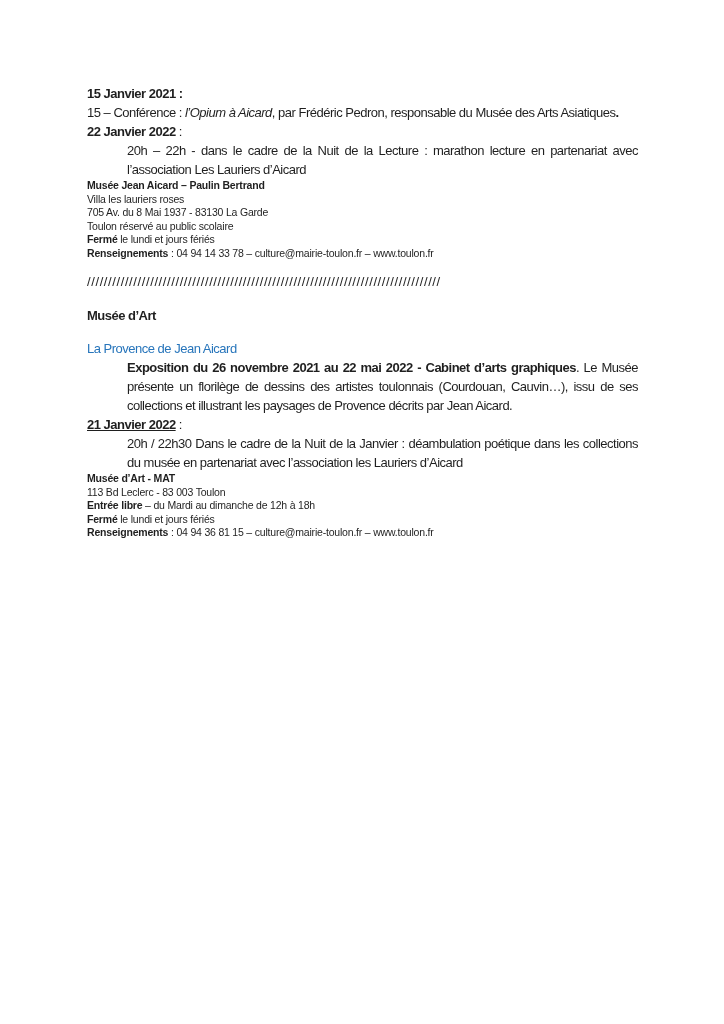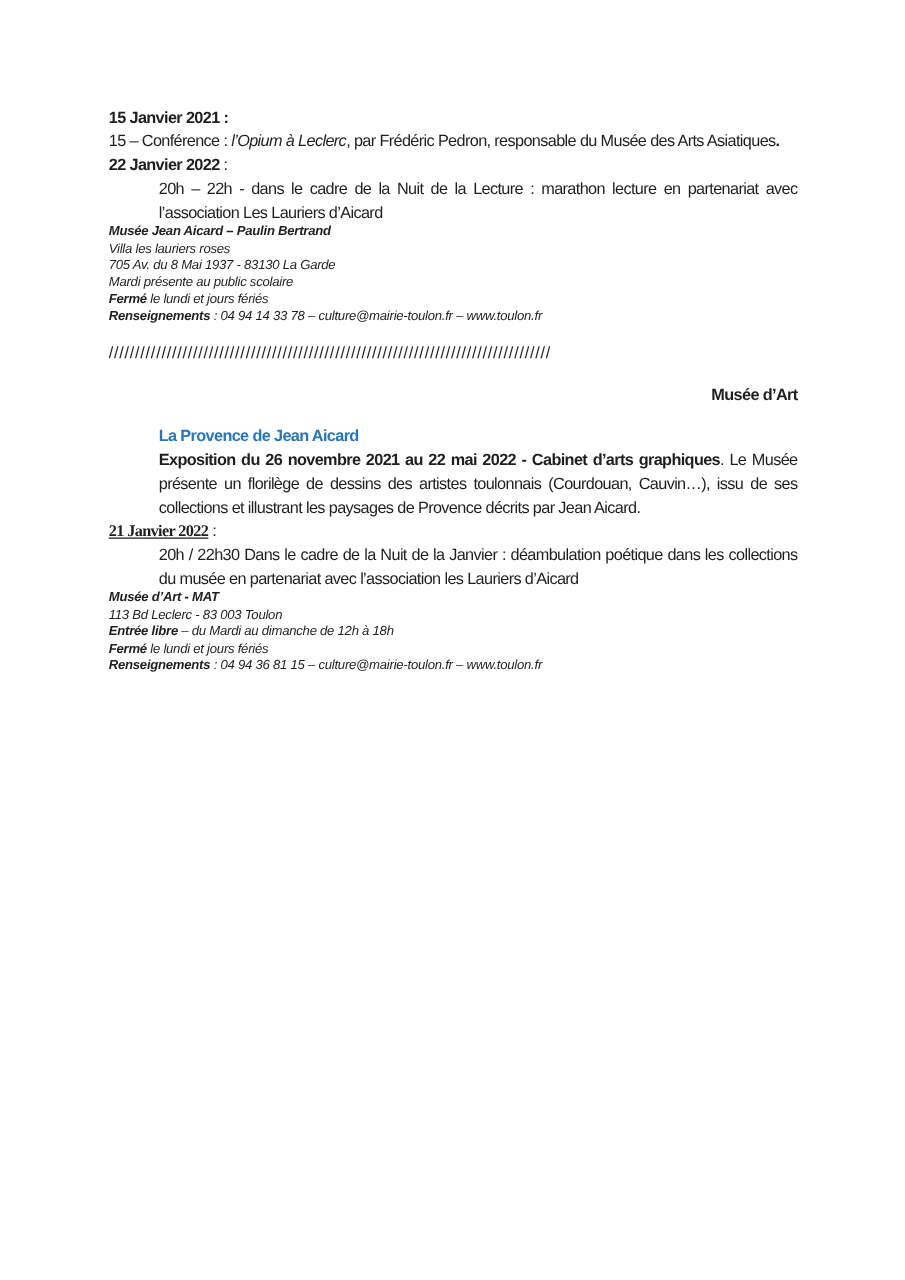--- a/index.html
+++ b/index.html
@@ -14,50 +14,50 @@
     height: 827px;
     box-sizing: border-box;
     padding: 84px 86px 0 87px;
     overflow: hidden;
     background: var(--page-bg);
     color: var(--text-color);
     font-family: "Liberation Sans", "DejaVu Sans", sans-serif;
   }
   p { margin: 0; }
   .body-text { font-size: 13px; line-height: 19px; letter-spacing: -0.5px; }
-  .small-text { font-size: 10.5px; line-height: 13.5px; letter-spacing: -0.2px; font-style: italic; }
+  .small-text { font-size: 10.5px; line-height: 13.5px; letter-spacing: -0.2px; }
   .b { font-weight: bold; }
   .i { font-style: italic; }
-  .u { text-decoration: underline; font-family: Liberation Serif, serif; }
+  .u { text-decoration: underline; }
   .justify { text-align: justify; margin-left: 40px; }
   .nowrap { white-space: nowrap; }
-  .heading-blue { color: var(--heading-blue); font-weight: bold; margin-left: 40px; }
+  .heading-blue { color: var(--heading-blue); font-weight: normal; }
   .divider { margin-top: 12px; letter-spacing: 0.6px; white-space: nowrap; overflow: hidden; }
-  .mt-title { margin-top: 15px; text-align: right; }
+  .mt-title { margin-top: 15px; }
   .mt-expo-heading { margin-top: 14px; }
   .mt-visite-heading { margin-top: 6px; }
 </style>
 </head>
 <body>
 
 <div class="page">
 
   <section>
     <div class="body-text">
       <p class="b nowrap">15 Janvier 2021 :</p>
-      <p class="nowrap"><span>15 – Conférence : </span><span class="i">l’Opium à Leclerc</span><span>, par Frédéric Pedron, responsable du Musée des Arts Asiatiques</span><span class="b">.</span></p>
+      <p class="nowrap"><span>15 – Conférence : </span><span class="i">l’Opium à Aicard</span><span>, par Frédéric Pedron, responsable du Musée des Arts Asiatiques</span><span class="b">.</span></p>
       <p class="nowrap"><span class="b">22 Janvier 2022</span><span> :</span></p>
       <p class="justify">20h – 22h - dans le cadre de la Nuit de la Lecture : marathon lecture en partenariat avec l’association Les Lauriers d’Aicard</p>
     </div>
 
     <div class="small-text">
       <p class="b">Musée Jean Aicard – Paulin Bertrand</p>
       <p>Villa les lauriers roses</p>
       <p>705 Av. du 8 Mai 1937 - 83130 La Garde</p>
-      <p>Mardi présente au public scolaire</p>
+      <p>Toulon réservé au public scolaire</p>
       <p><span class="b">Fermé</span><span> le lundi et jours fériés</span></p>
       <p><span class="b">Renseignements</span><span> : 04 94 14 33 78 – culture@mairie-toulon.fr – www.toulon.fr</span></p>
     </div>
   </section>
 
   <p class="body-text divider">////////////////////////////////////////////////////////////////////////////////////</p>
 
   <section>
     <p class="body-text b nowrap mt-title">Musée d’Art</p>
 

